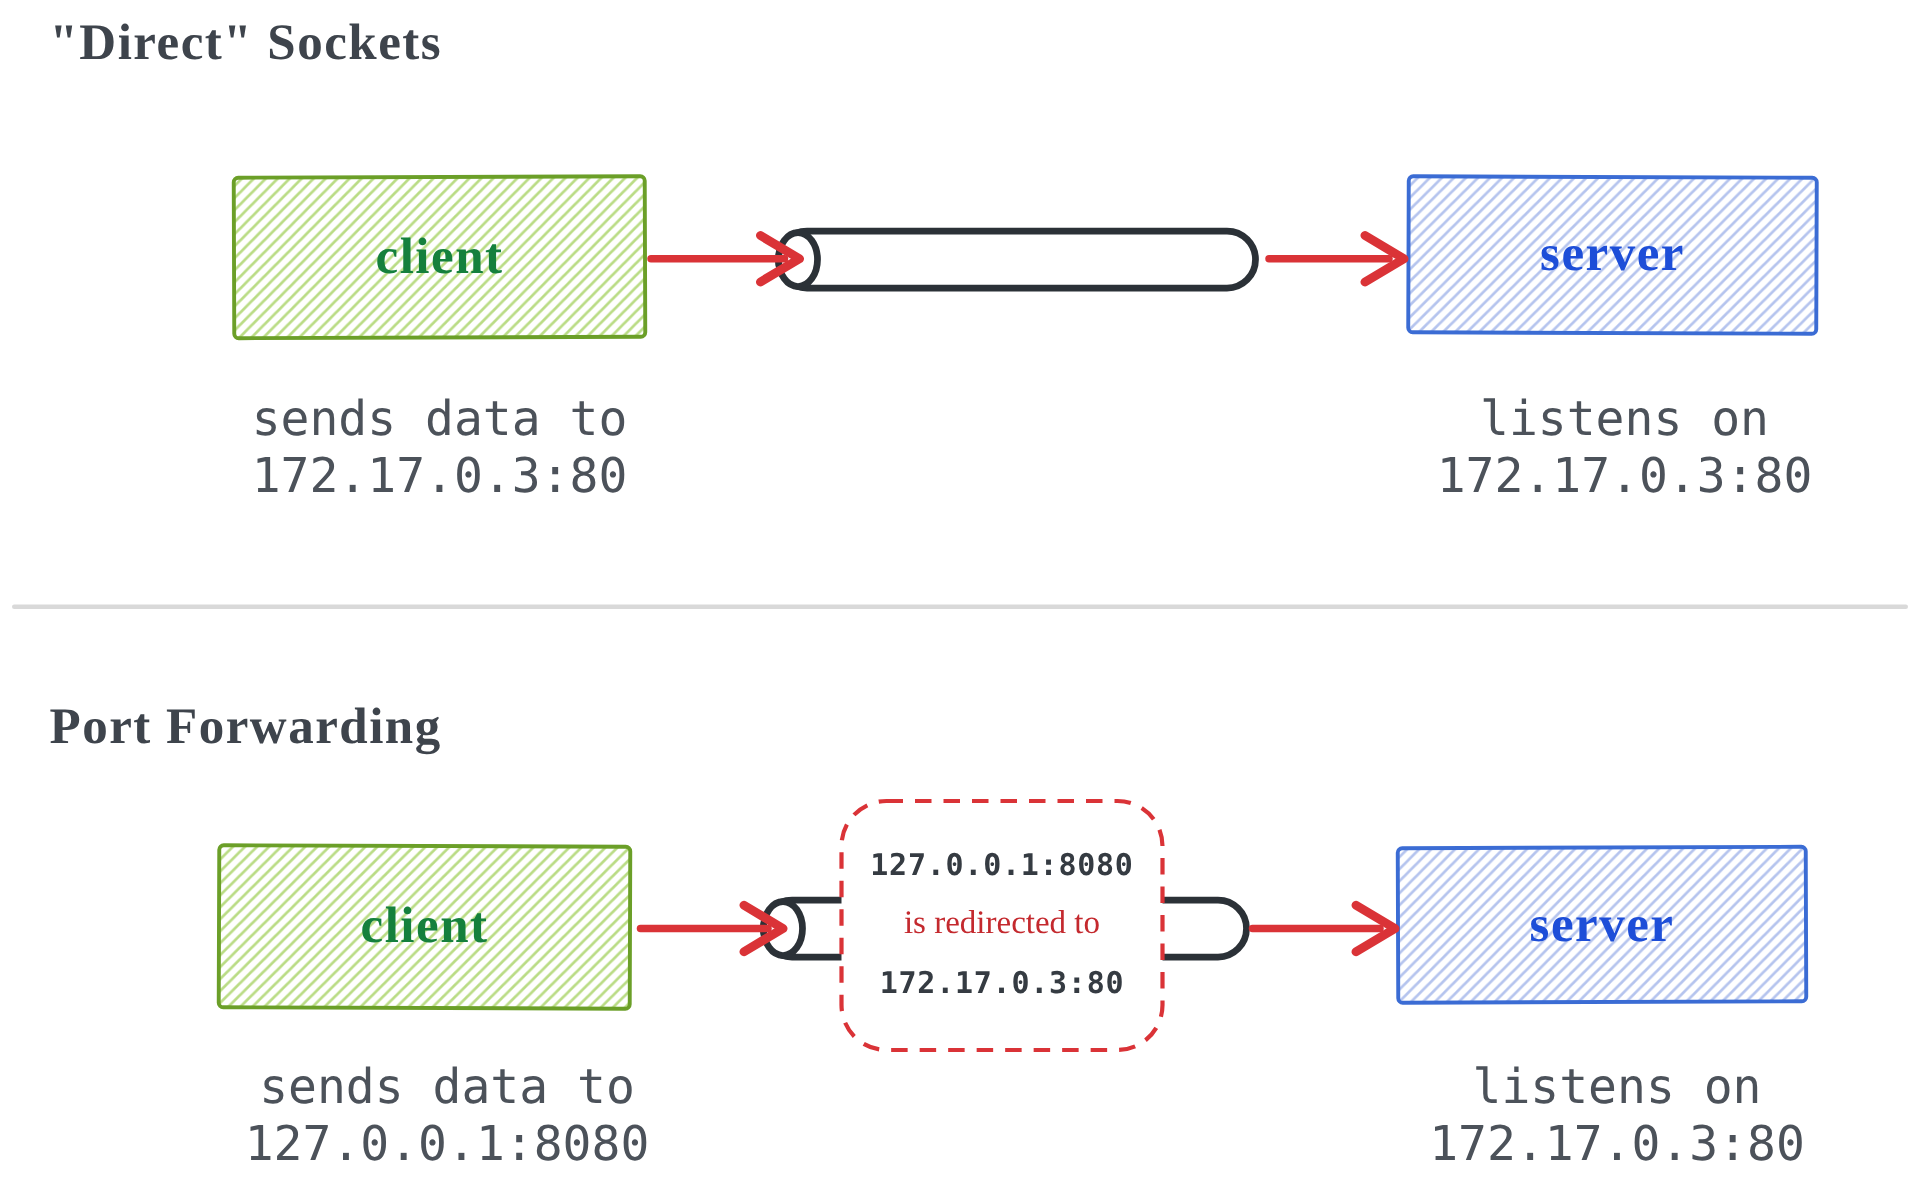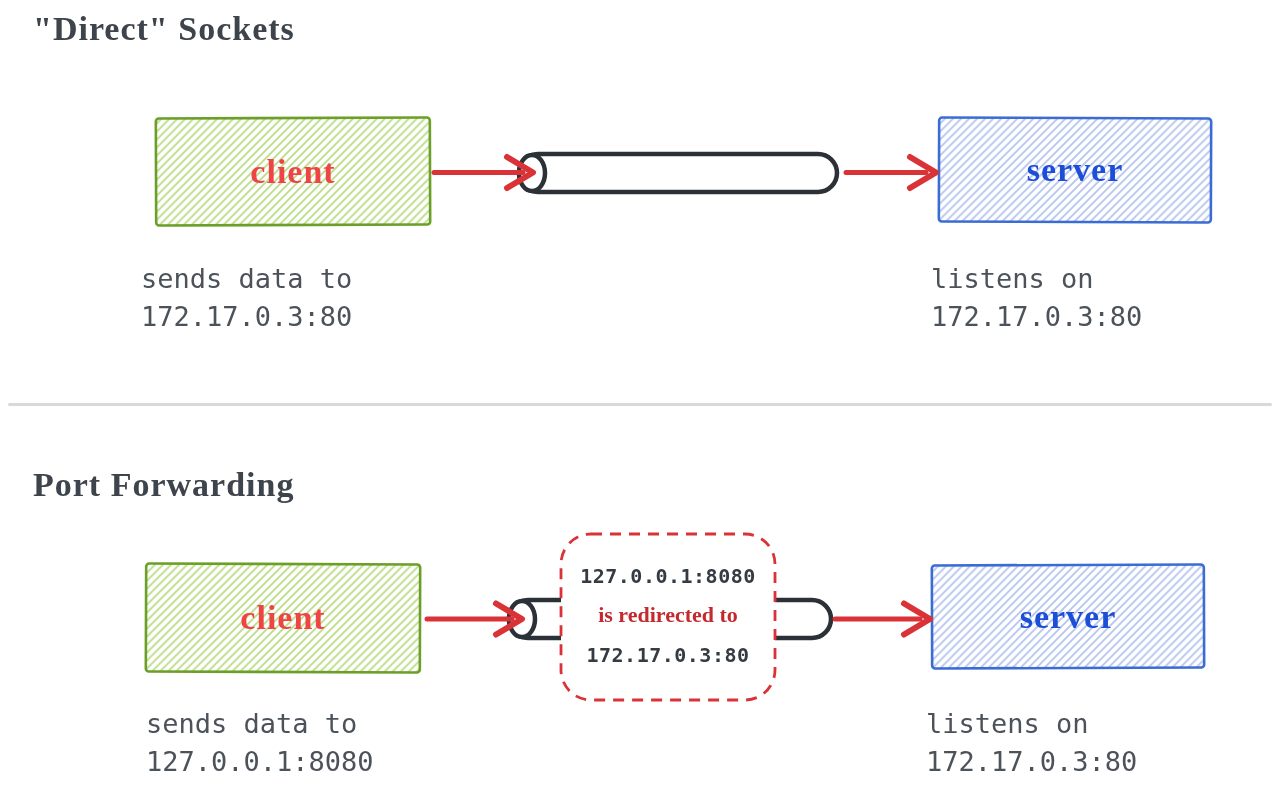--- a/index.html
+++ b/index.html
@@ -11,35 +11,35 @@
   .hand{font-family:cursive;}
   .mono{font-family:"DejaVu Sans Mono",monospace;}
   .title{
     position:absolute;font-size:34px;font-weight:600;color:#3e444c;
     letter-spacing:1px;white-space:nowrap;
   }
   .boxlabel{
     position:absolute;display:flex;align-items:center;justify-content:center;
     font-size:34px;font-weight:600;letter-spacing:1px;
   }
-  .boxlabel.green{color:#ef4444;}
+  .boxlabel.green{color:#15803d;}
   .boxlabel.blue{color:#1d4ed8;}
   .caption{
-    position:absolute;text-align:left;font-size:27px;line-height:38px;
+    position:absolute;text-align:center;font-size:32px;line-height:38px;
     color:#4c525a;white-space:nowrap;
   }
   .divider{
     position:absolute;left:8px;top:403px;width:1264px;height:3px;
     background:#d9d9d9;border-radius:2px;
   }
   .redirect-line{
     position:absolute;left:561px;width:214px;text-align:center;white-space:nowrap;
   }
   .redirect-line.addr{font-size:20px;font-weight:600;color:#353b42;letter-spacing:0.5px;}
-  .redirect-line.note{font-size:22px;font-weight:700;color:#c4292e;text-align:center;}
+  .redirect-line.note{font-size:22px;font-weight:400;color:#c4292e;text-align:center;}
 </style>
 </head>
 <body>
 
 <div class="canvas">
 
   <svg class="layer" width="1280" height="791" viewBox="0 0 1280 791">
     <defs>
       <pattern id="hatchGreen" width="8" height="8" patternUnits="userSpaceOnUse">
         <path d="M-2,2 L2,-2 M0,8 L8,0 M6,10 L10,6" stroke="#badc85" stroke-width="1.8" fill="none"></path>

